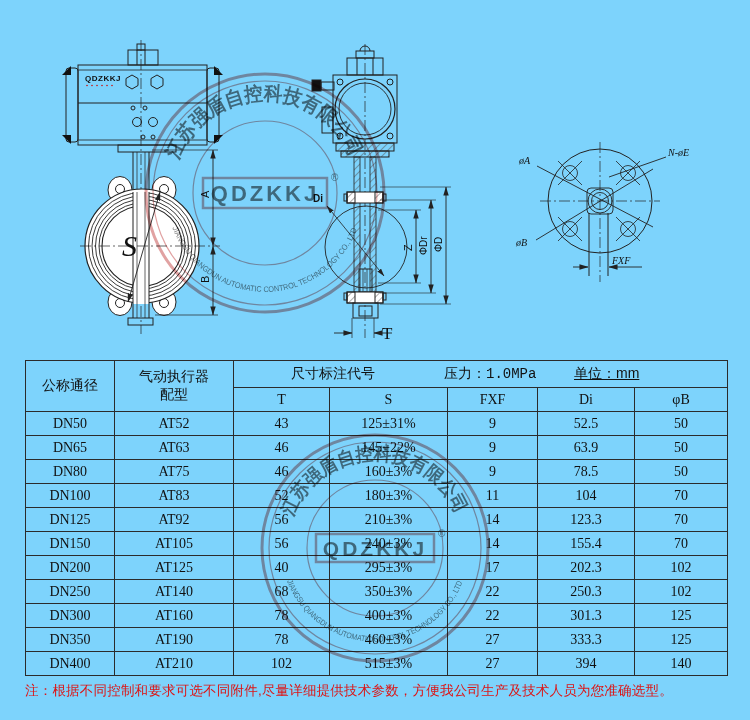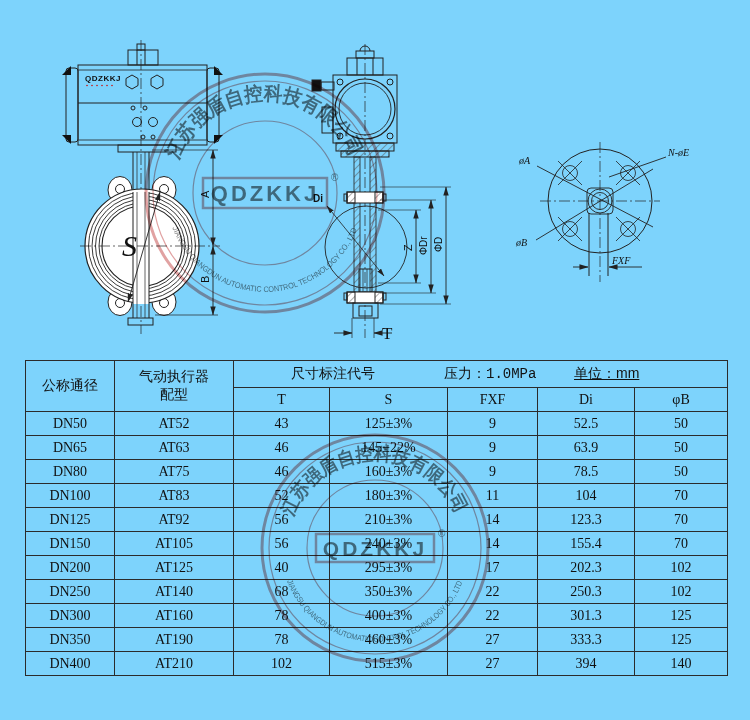--- a/index.html
+++ b/index.html
@@ -271,21 +271,21 @@
           <td class="sub">FXF</td>
           <td class="sub">Di</td>
           <td class="sub">φB</td>
         </tr>
       </thead>
       <tbody>
           <tr>
             <td>DN50</td>
             <td>AT52</td>
             <td>43</td>
-            <td>125±3%</td>
+            <td>125±31%</td>
             <td>9</td>
             <td>52.5</td>
             <td>50</td>
           </tr>
           <tr>
             <td>DN65</td>
             <td>AT63</td>
             <td>46</td>
             <td>145±22%</td>
             <td>9</td>
@@ -370,20 +370,21 @@
             <td>102</td>
             <td>515±3%</td>
             <td>27</td>
             <td>394</td>
             <td>140</td>
           </tr>
         </tbody>
     </table>
   </div>
 
+  <div class="note">注：根据不同控制和要求可选不同附件,尽量详细提供技术参数，方便我公司生产及技术人员为您准确选型。</div>
 
   <svg class="stamps" width="750" height="720" viewBox="0 0 750 720">
     <defs>
       <path id="cn1" d="M 177.6,161.2 A 93,93 0 0 1 352.4,161.2" fill="none"></path>
       <path id="en1" d="M 172.0,226.9 A 99,99 0 0 0 358.0,226.9" fill="none"></path>
       <path id="cn2" d="M 292.3,517.9 A 88,88 0 0 1 457.7,517.9" fill="none"></path>
       <path id="en2" d="M 286.7,580.1 A 94,94 0 0 0 463.3,580.1" fill="none"></path>
     </defs>
 
     <g stroke="#c85555" fill="none">

